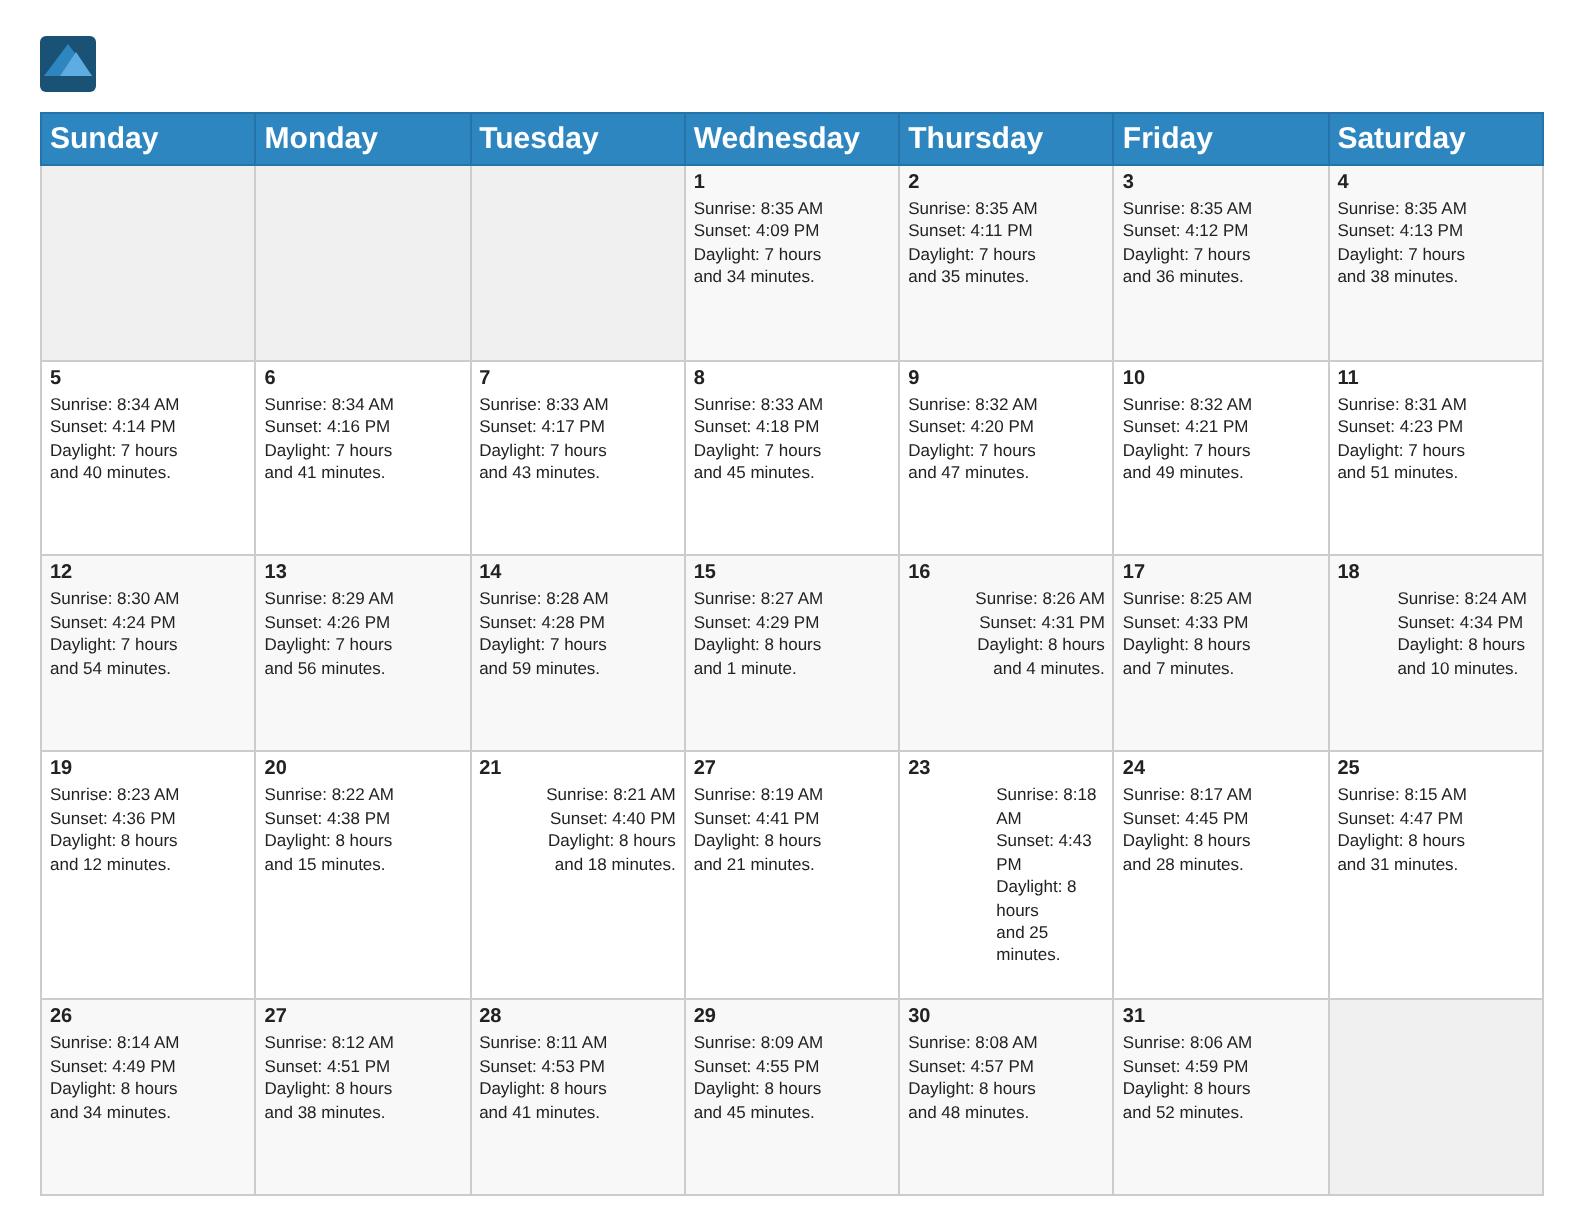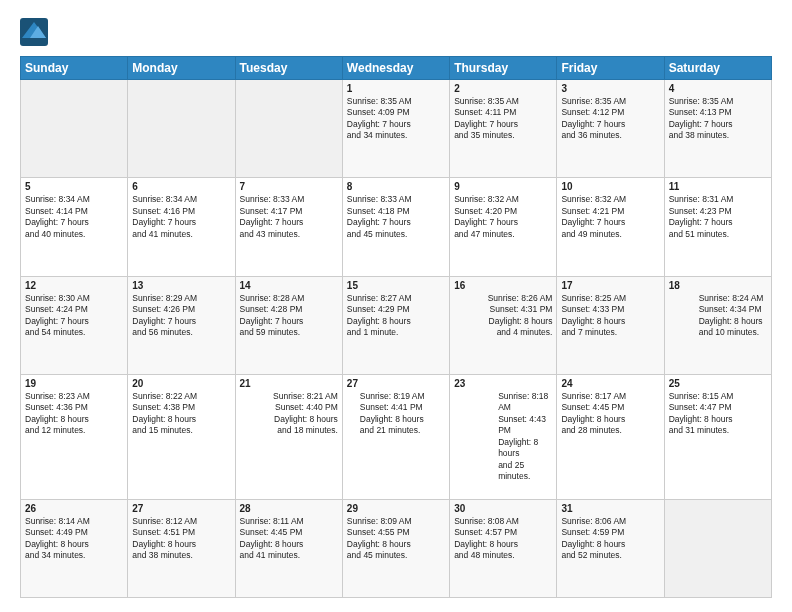--- a/index.html
+++ b/index.html
@@ -56,21 +56,21 @@
     }
     .calendar-table {
       width: 100%;
       border-collapse: collapse;
       flex: 1;
       table-layout: fixed;
     }
     .calendar-table th {
       background: #2e86c1;
       color: #fff;
-      font-size: 12px;
+      font-size: 15px;
       font-weight: bold;
       padding: 4px 4px;
       text-align: left;
       border: 1px solid #2574a9;
     }
     .calendar-table td {
       border: 1px solid #ccc;
       vertical-align: top;
       padding: 3px 4px;
       font-size: 8.5px;
@@ -281,21 +281,21 @@
           </td>
           <td>
             <span class="day-number">21</span>
             <div style="white-space: pre-line; line-height: 1.35; text-align: right;">Sunrise: 8:21 AM
 Sunset: 4:40 PM
 Daylight: 8 hours
 and 18 minutes.</div>
           </td>
           <td>
             <span class="day-number">27</span>
-            <div style="white-space: pre-line; line-height: 1.35; margin-left: 13px;">Sunrise: 8:19 AM
+            <div style="white-space: pre-line; line-height: 1.35;">Sunrise: 8:19 AM
 Sunset: 4:41 PM
 Daylight: 8 hours
 and 21 minutes.</div>
           </td>
           <td>
             <span class="day-number">23</span>
             <div style="white-space: pre-line; line-height: 1.35; margin-left: 44px;">Sunrise: 8:18 AM
 Sunset: 4:43 PM
 Daylight: 8 hours
 and 25 minutes.</div>
@@ -326,21 +326,21 @@
           <td>
             <span class="day-number">27</span>
             <div style="white-space: pre-line; line-height: 1.35;">Sunrise: 8:12 AM
 Sunset: 4:51 PM
 Daylight: 8 hours
 and 38 minutes.</div>
           </td>
           <td>
             <span class="day-number">28</span>
             <div style="white-space: pre-line; line-height: 1.35;">Sunrise: 8:11 AM
-Sunset: 4:45 PM
+Sunset: 4:53 PM
 Daylight: 8 hours
 and 41 minutes.</div>
           </td>
           <td>
             <span class="day-number">29</span>
             <div style="white-space: pre-line; line-height: 1.35;">Sunrise: 8:09 AM
 Sunset: 4:55 PM
 Daylight: 8 hours
 and 45 minutes.</div>
           </td>

